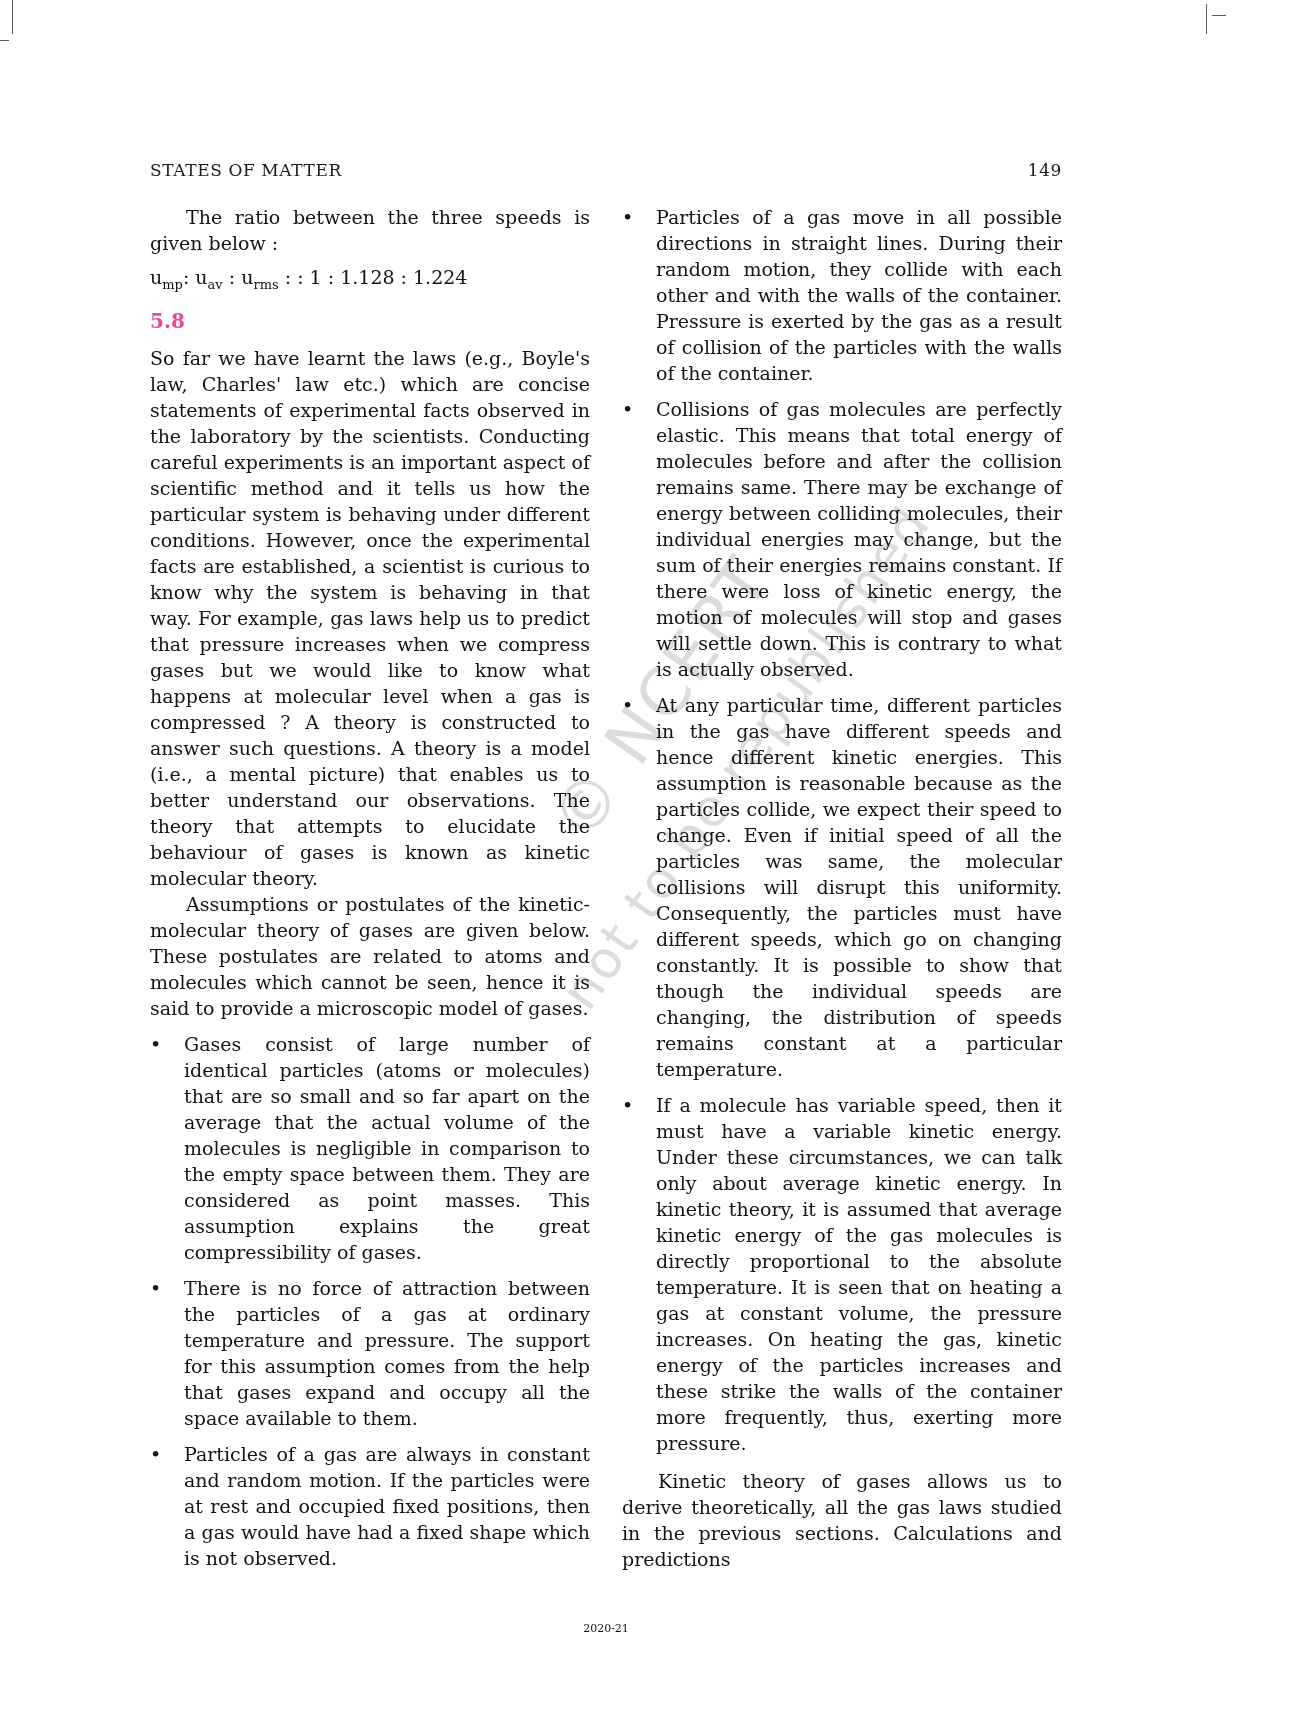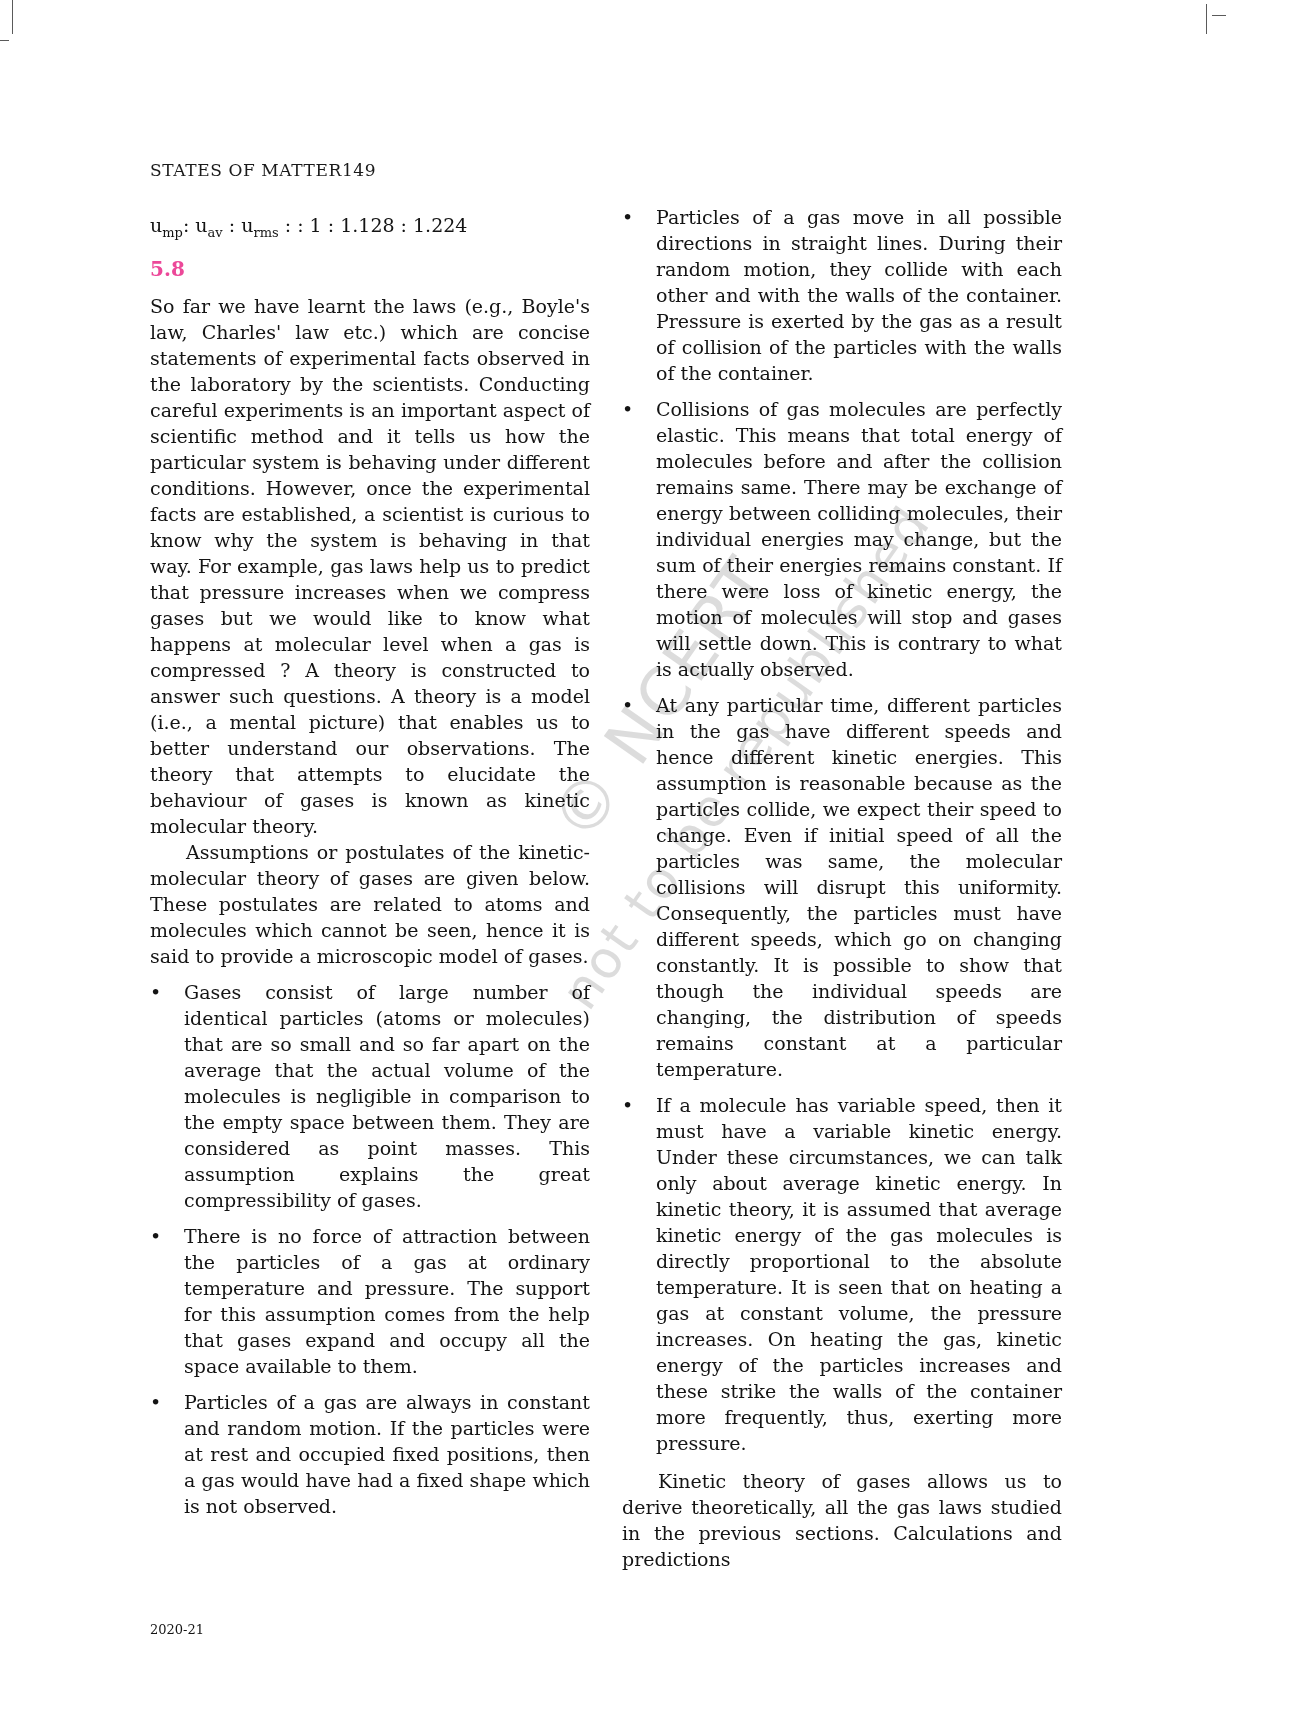--- a/index.html
+++ b/index.html
@@ -39,20 +39,21 @@
 
   .content {
     position: absolute;
     left: 150px;
     top: 160px;
     width: 912px;
     z-index: 1;
   }
   .running-head {
     display: flex;
+    justify-content: space-between;
     font-size: 17px;
     letter-spacing: 0.6px;
     color: #1a1a1a;
   }
   .columns { display: flex; gap: 32px; margin-top: 24px; }
   .col {
     width: 440px;
     font-size: 19px;
     line-height: 26px;
     text-align: justify;
@@ -78,22 +79,22 @@
   .sec-title { flex: 1; }
   .bullet-item { display: flex; margin-top: 10px; }
   .bullet-dot { width: 34px; flex: none; }
   .bullet-text { flex: 1; text-align: justify; }
   .closing { margin-top: 12px !important; }
   .page-footer {
     position: absolute;
     left: 150px;
     top: 1622px;
     width: 912px;
-    text-align: left;
-    font-size: 13px;
+    text-align: center;
+    font-size: 11px;
     z-index: 1;
   }
 </style>
 </head>
 <body>
 
 <div class="page">
 
   <div class="crop tl-v"></div>
   <div class="crop tl-h"></div>
@@ -109,20 +110,21 @@
 
     <div class="running-head">
       <span>STATES OF MATTER</span>
       <span>149</span>
     </div>
 
     <div class="columns">
 
       <section class="col">
 
+        <p class="first-indent">The ratio between the three speeds is given below :</p>
 
         <p class="formula"><span>u</span><sub>mp</sub><span>: </span><span>u</span><sub>av</sub><span> : </span><span>u</span><sub>rms</sub><span> : : 1 : 1.128 : 1.224</span></p>
 
         <h2 class="section-heading">
           <span class="sec-num">5.8</span>
         </h2>
 
         <p>So far we have learnt the laws (e.g., Boyle's law, Charles' law etc.) which are concise statements of experimental facts observed in the laboratory by the scientists. Conducting careful experiments is an important aspect of scientific method and it tells us how the particular system is behaving under different conditions. However, once the experimental facts are established, a scientist is curious to know why the system is behaving in that way. For example, gas laws help us to predict that pressure increases when we compress gases but we would like to know what happens at molecular level when a gas is compressed ? A theory is constructed to answer such questions. A theory is a model (i.e., a mental picture) that enables us to better understand our observations. The theory that attempts to elucidate the behaviour of gases is known as kinetic molecular theory.</p>
 
         <p class="first-indent">Assumptions or postulates of the kinetic-molecular theory of gases are given below. These postulates are related to atoms and molecules which cannot be seen, hence it is said to provide a microscopic model of gases.</p>

